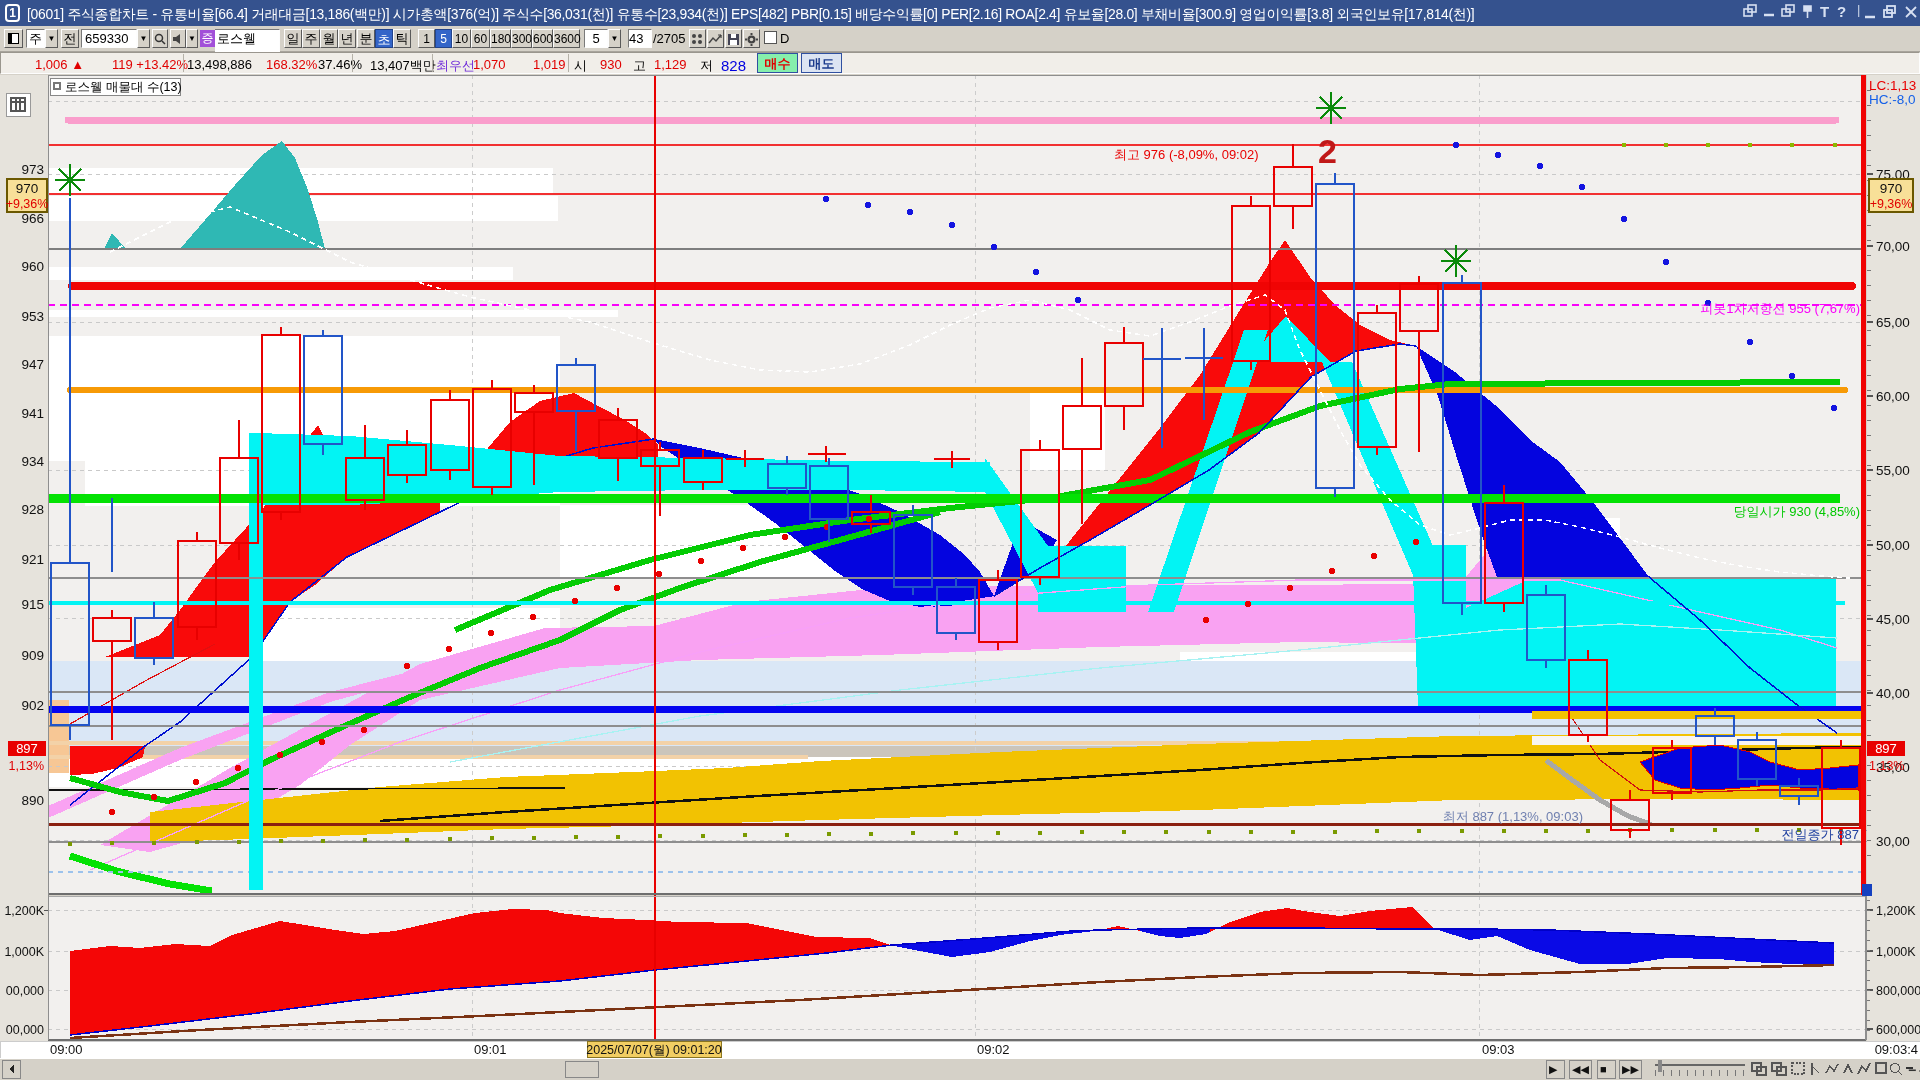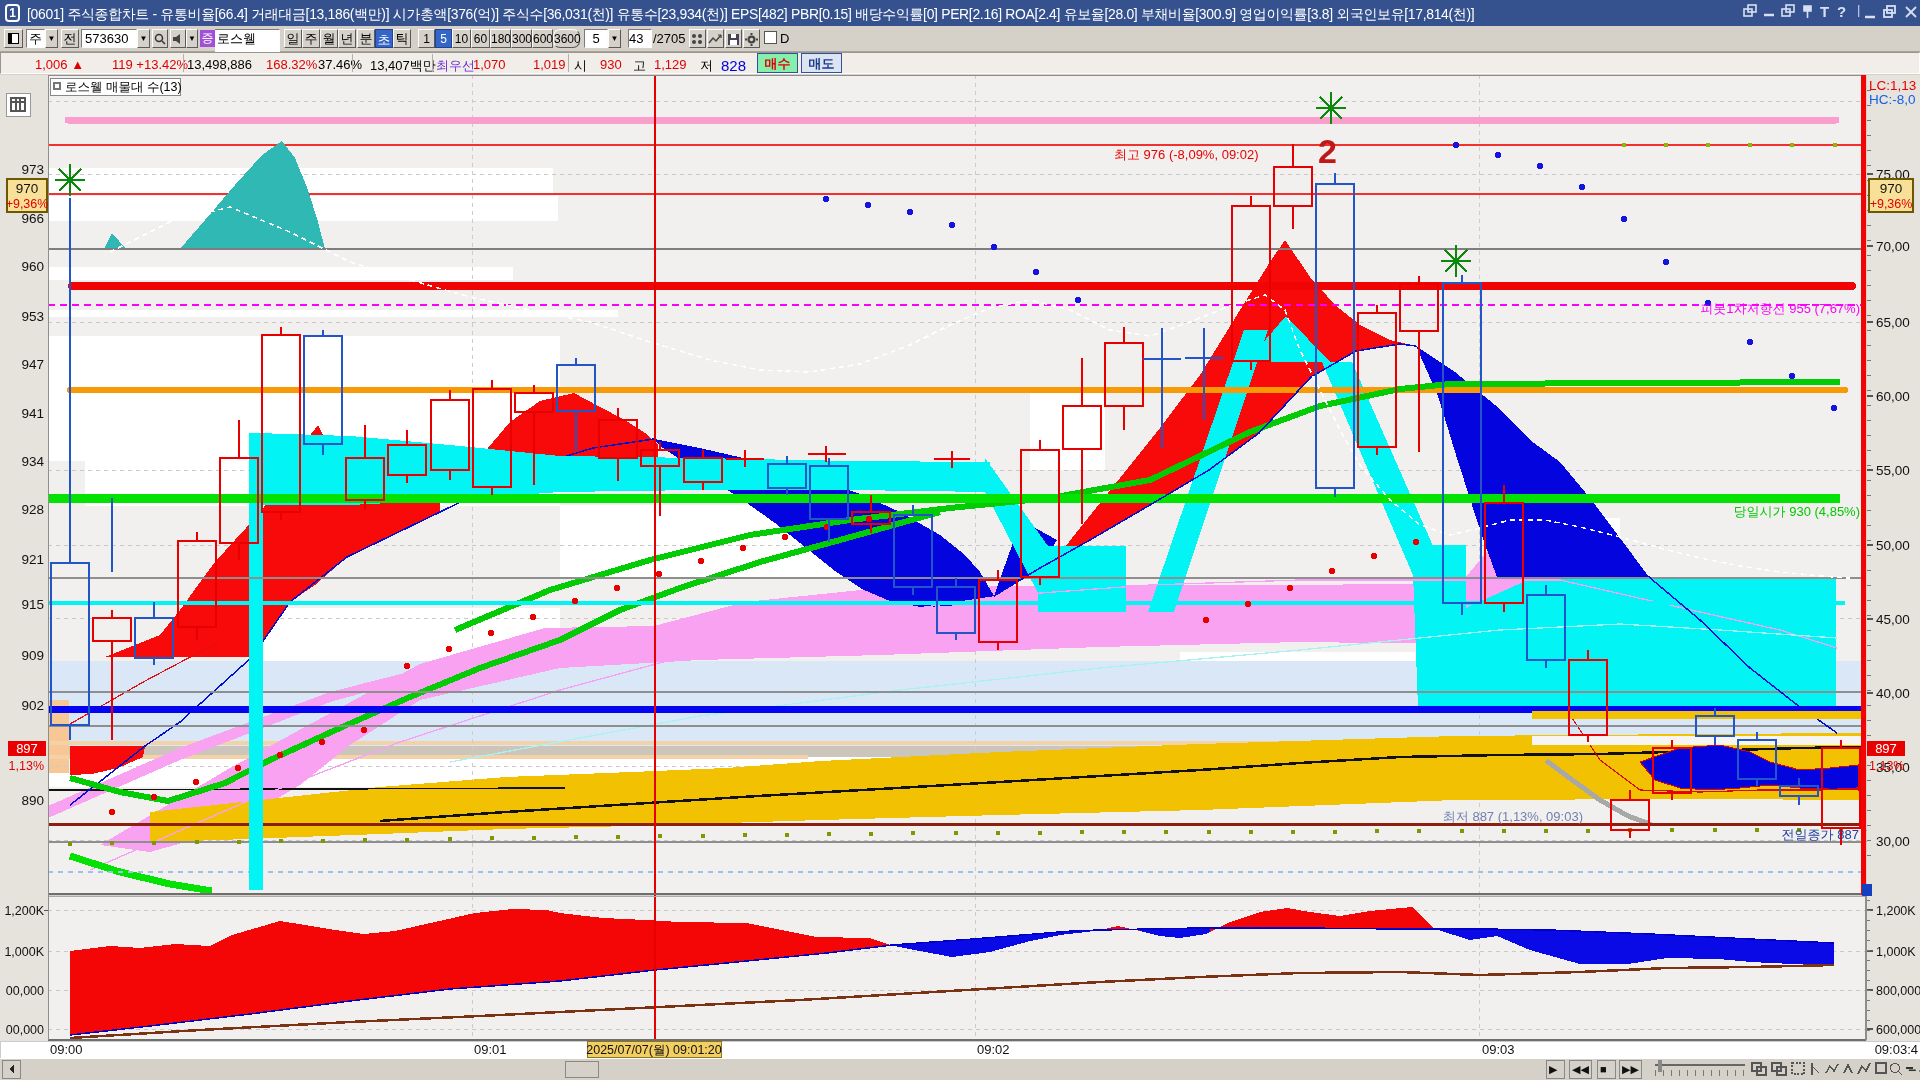--- a/index.html
+++ b/index.html
@@ -28,21 +28,21 @@
     <rect x="25" y="3" width="8" height="7"></rect>
 <line x1="44" y1="4" x2="54" y2="14"></line>
     <line x1="54" y1="4" x2="44" y2="14"></line>
   </svg>
 
 <div class="abs" style="left:0;top:26px;width:1920px;height:26px;background:#D5D1C8;border-bottom:1px solid #A8A49C;"></div>
 <div class="btn" style="left:4px;top:29px;width:19px;height:19px;"><span style="display:inline-block;width:11px;height:11px;border:1px solid #000;background:#fff;margin-top:3px;border-left:4px solid #000;"></span></div>
 <div class="fld" style="left:26px;top:29px;width:19px;height:19px;line-height:18px;text-align:center;">주</div>
 <div class="btn" style="left:45px;top:29px;width:13px;height:19px;font-size:8px;line-height:18px;">▼</div>
 <div class="btn" style="left:61px;top:29px;width:18px;height:19px;line-height:18px;">전</div>
-<div class="fld" style="left:81px;top:29px;width:56px;height:19px;line-height:18px;padding-left:3px;">573630</div>
+<div class="fld" style="left:81px;top:29px;width:56px;height:19px;line-height:18px;padding-left:3px;">659330</div>
 <div class="btn" style="left:137px;top:29px;width:13px;height:19px;font-size:8px;line-height:18px;">▼</div>
 <div class="btn" style="left:152px;top:29px;width:16px;height:19px;"><svg width="14" height="14" style="margin-top:2px" viewBox="0 0 14 14" fill="none" stroke="#333" stroke-width="1.5">
       <circle cx="6" cy="6" r="3.5"></circle>
       <line x1="9" y1="9" x2="12" y2="12"></line>
     </svg></div>
 <div class="btn" style="left:170px;top:29px;width:16px;height:19px;"><svg width="14" height="14" style="margin-top:2px" viewBox="0 0 14 14">
       <path d="M2 5 h3 l4 -3 v10 l-4 -3 h-3 z" fill="#444"></path>
     </svg></div>
 <div class="btn" style="left:186px;top:29px;width:12px;height:19px;font-size:8px;line-height:18px;">▼</div>
 <div class="abs" style="left:200px;top:30px;width:15px;height:17px;background:#A24FD8;color:#fff;font-size:12px;text-align:center;line-height:17px;">증</div>
@@ -54,21 +54,21 @@
 <div class="btn" style="left:357px;top:29px;width:18px;height:19px;line-height:18px;">분</div>
 <div class="abs" style="left:375px;top:29px;width:18px;height:19px;background:#3465C8;color:#fff;font-size:13px;text-align:center;line-height:19px;border:1px solid #23448C;">초</div>
 <div class="btn" style="left:393px;top:29px;width:18px;height:19px;line-height:18px;">틱</div>
 <div class="btn" style="left:418px;top:29px;width:17px;height:19px;font-size:12px;line-height:18px;">1</div>
 <div class="abs" style="left:435px;top:29px;width:17px;height:19px;background:#3465C8;color:#fff;font-size:12px;text-align:center;line-height:19px;border:1px solid #23448C;">5</div>
 <div class="btn" style="left:452px;top:29px;width:19px;height:19px;font-size:12px;line-height:18px;">10</div>
 <div class="btn" style="left:471px;top:29px;width:19px;height:19px;font-size:12px;line-height:18px;">60</div>
 <div class="btn" style="left:490px;top:29px;width:21px;height:19px;font-size:12px;line-height:18px;">180</div>
 <div class="btn" style="left:511px;top:29px;width:21px;height:19px;font-size:12px;line-height:18px;">300</div>
 <div class="btn" style="left:532px;top:29px;width:21px;height:19px;font-size:12px;line-height:18px;">600</div>
-<div class="btn" style="left:553px;top:29px;width:27px;height:19px;font-size:12px;line-height:18px;border-radius:7px;">3600</div>
+<div class="btn" style="left:553px;top:29px;width:27px;height:19px;font-size:12px;line-height:18px;">3600</div>
 <div class="fld" style="left:584px;top:29px;width:24px;height:19px;line-height:18px;text-align:center;">5</div>
 <div class="btn" style="left:608px;top:29px;width:13px;height:19px;font-size:8px;line-height:18px;">▼</div>
 <div class="fld" style="left:628px;top:29px;width:24px;height:19px;line-height:18px;text-align:right;padding-right:18px;">43</div>
 <div class="abs" style="left:653px;top:31px;font-size:13px;">/2705</div>
 <div class="btn" style="left:689px;top:29px;width:17px;height:19px;"><svg width="15" height="15" style="margin-top:2px" viewBox="0 0 15 15" fill="#444">
       <circle cx="4" cy="4" r="2"></circle>
       <circle cx="10" cy="4" r="2"></circle>
       <circle cx="4" cy="10" r="2"></circle>
       <circle cx="10" cy="10" r="2"></circle>
     </svg></div>

